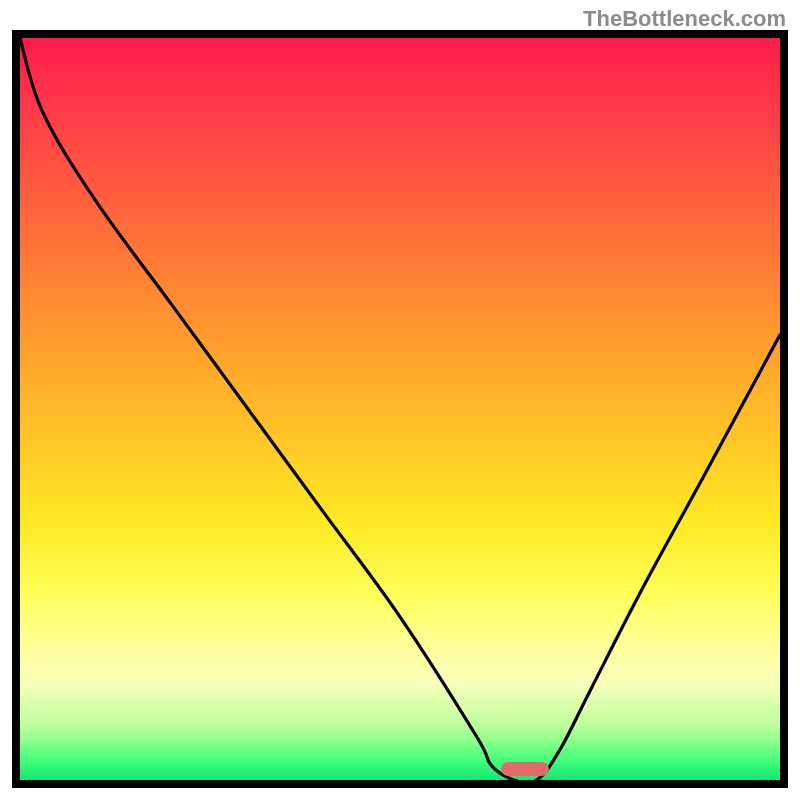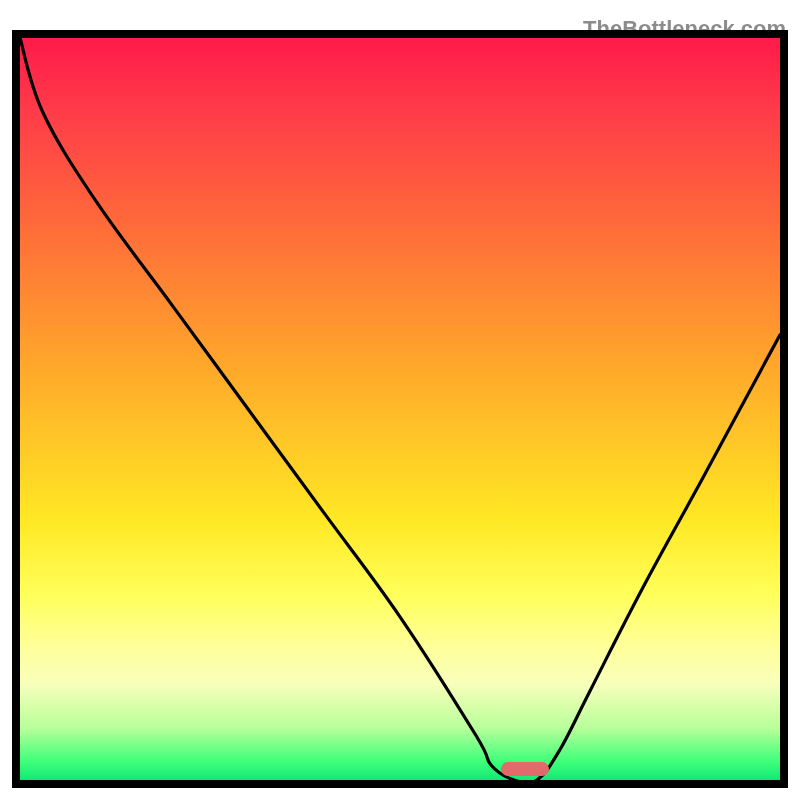--- a/index.html
+++ b/index.html
@@ -49,21 +49,21 @@
   }
   .marker {
     position: absolute;
     width: 48px;
     height: 14px;
     border-radius: 7px;
     background: #e26a6a;
   }
   .watermark {
     position: absolute;
-    top: 16px;
+    top: 6px;
     right: 14px;
     font-family: Arial, Helvetica, sans-serif;
     font-size: 22px;
     font-weight: 600;
     color: #8c8c8c;
   }
 </style>
 </head>
 <body>
 

